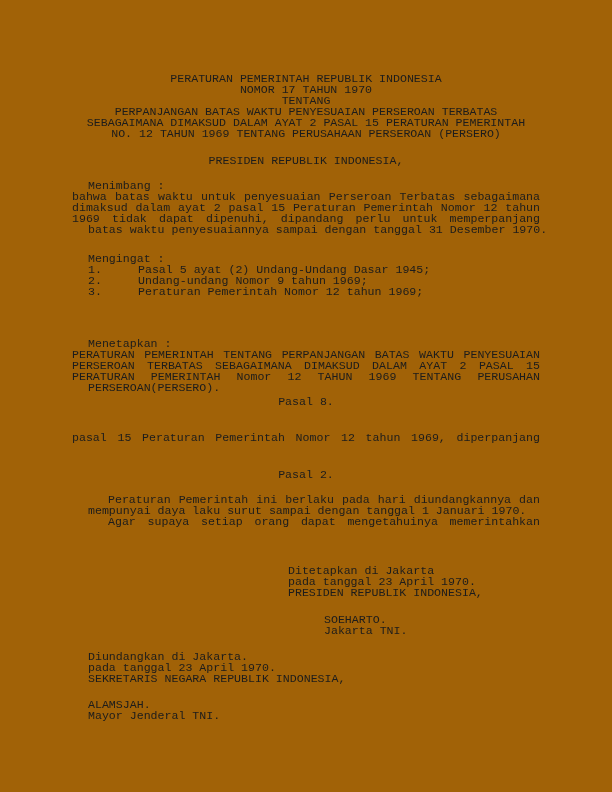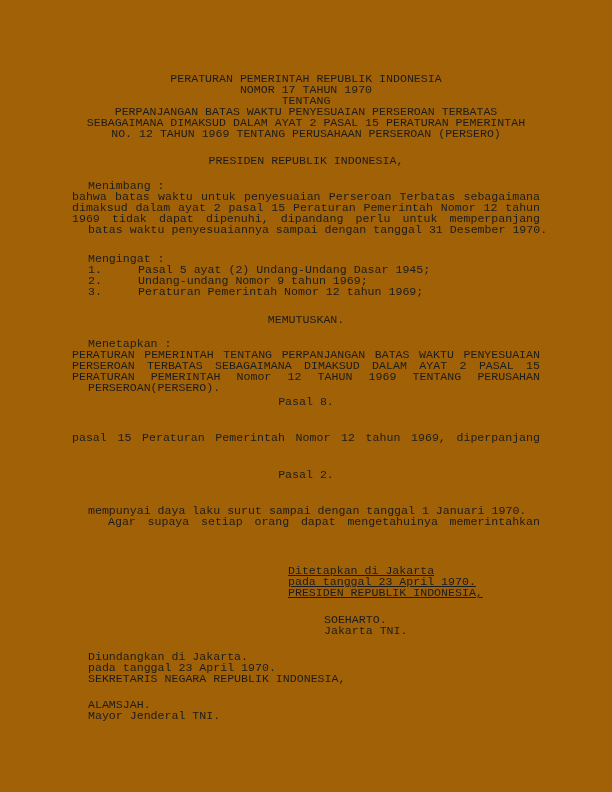--- a/index.html
+++ b/index.html
@@ -11,21 +11,21 @@
     font-size: 11.6px;
     line-height: 11px;
     color: #1c1c1c;
     white-space: pre;
   }
   .c { left: 0; width: 612px; text-align: center; }
   .l { left: 88px; }
   .j { left: 72px; width: 468px; text-align: justify; text-align-last: justify; white-space: normal; }
   .jind { left: 108px; width: 432px; text-align: justify; text-align-last: justify; white-space: normal; }
   .num { display: inline-block; width: 50px; }
-  .sig1 { left: 288px; text-decoration: underline; }
+  .sig1 { left: 288px; }
   .sig2 { left: 324px; text-align: right; }
 </style>
 </head>
 <body>
 
 <div class="page">
 
   <div class="ln c" style="top:73px">PERATURAN PEMERINTAH REPUBLIK INDONESIA</div>
   <div class="ln c" style="top:84px">NOMOR 17 TAHUN 1970</div>
   <div class="ln c" style="top:95px">TENTANG</div>
@@ -38,32 +38,32 @@
   <div class="ln j" style="top:191px">bahwa batas waktu untuk penyesuaian Perseroan Terbatas sebagaimana</div>
   <div class="ln j" style="top:202px">dimaksud dalam ayat 2 pasal 15 Peraturan Pemerintah Nomor 12 tahun</div>
   <div class="ln j" style="top:213px">1969 tidak dapat dipenuhi, dipandang perlu untuk memperpanjang</div>
   <div class="ln l" style="top:224px">batas waktu penyesuaiannya sampai dengan tanggal 31 Desember 1970.</div>
 
   <div class="ln l" style="top:253px">Mengingat :</div>
   <div class="ln l" style="top:264px"><span class="num">1.</span><span>Pasal 5 ayat (2) Undang-Undang Dasar 1945;</span></div>
   <div class="ln l" style="top:275px"><span class="num">2.</span><span>Undang-undang Nomor 9 tahun 1969;</span></div>
   <div class="ln l" style="top:286px"><span class="num">3.</span><span>Peraturan Pemerintah Nomor 12 tahun 1969;</span></div>
 
-  <div class="ln c" style="top:314px">MEMUTUSKAN.</div>
 
   <div class="ln l" style="top:338px">Menetapkan :</div>
   <div class="ln j" style="top:349px">PERATURAN PEMERINTAH TENTANG PERPANJANGAN BATAS WAKTU PENYESUAIAN</div>
   <div class="ln j" style="top:360px">PERSEROAN TERBATAS SEBAGAIMANA DIMAKSUD DALAM AYAT 2 PASAL 15</div>
   <div class="ln j" style="top:371px">PERATURAN PEMERINTAH Nomor 12 TAHUN 1969 TENTANG PERUSAHAN</div>
   <div class="ln l" style="top:382px">PERSEROAN(PERSERO).</div>
 
   <div class="ln c" style="top:396px">Pasal 8.</div>
   <div class="ln j" style="top:432px">pasal 15 Peraturan Pemerintah Nomor 12 tahun 1969, diperpanjang</div>
 
   <div class="ln c" style="top:469px">Pasal 2.</div>
+  <div class="ln jind" style="top:494px">Peraturan Pemerintah ini berlaku pada hari diundangkannya dan</div>
   <div class="ln l" style="top:505px">mempunyai daya laku surut sampai dengan tanggal 1 Januari 1970.</div>
   <div class="ln jind" style="top:516px">Agar supaya setiap orang dapat mengetahuinya memerintahkan</div>
 
   <div class="ln sig1" style="top:565px">Ditetapkan di Jakarta</div>
   <div class="ln sig1" style="top:576px">pada tanggal 23 April 1970.</div>
   <div class="ln sig1" style="top:587px">PRESIDEN REPUBLIK INDONESIA,</div>
   <div class="ln sig2" style="top:614px">SOEHARTO.</div>
   <div class="ln sig2" style="top:625px">Jakarta TNI.</div>
 
   <div class="ln l" style="top:651px">Diundangkan di Jakarta.</div>

